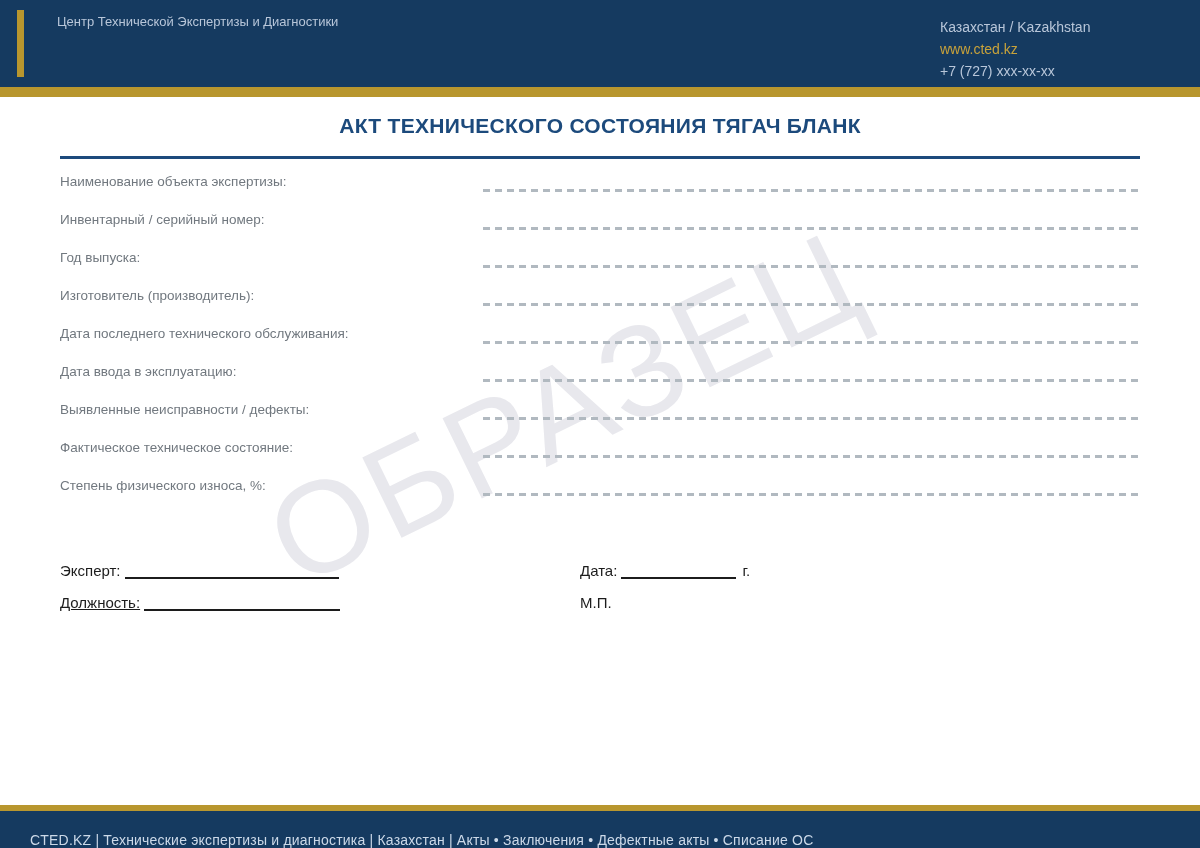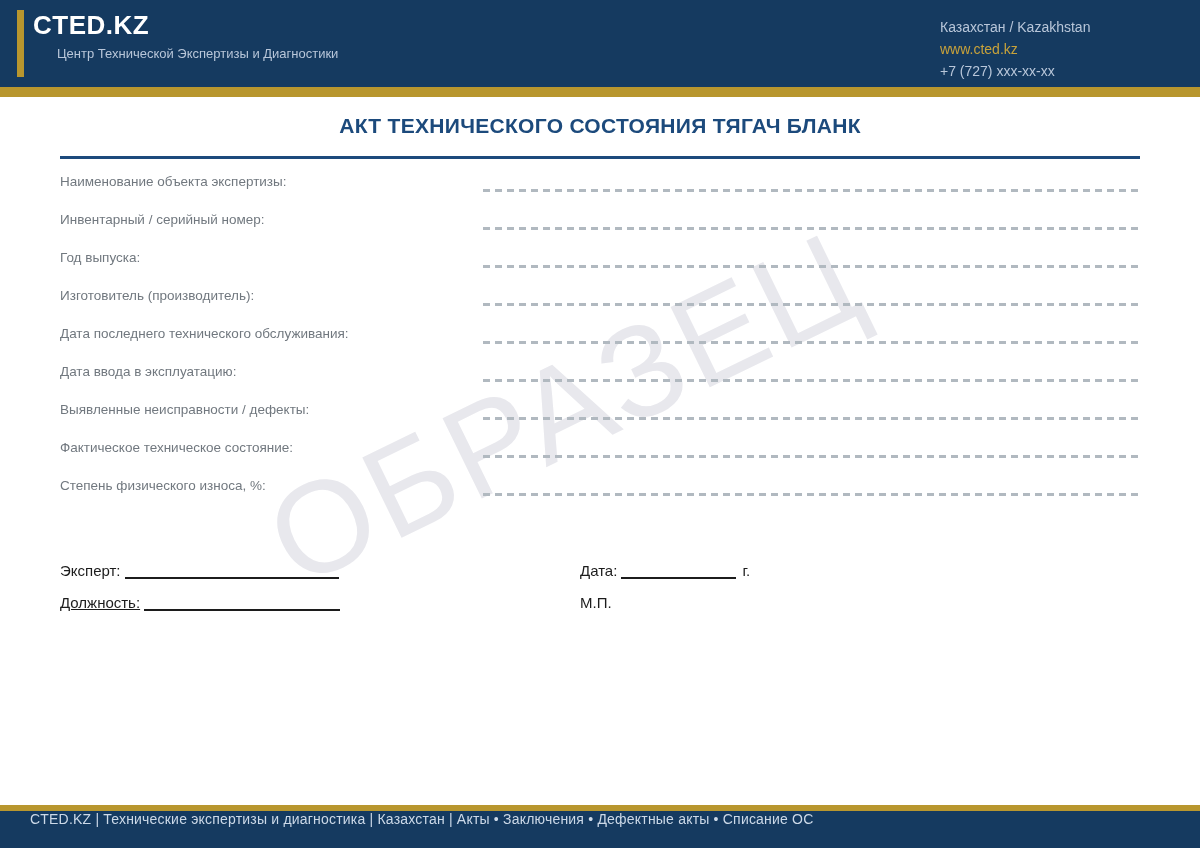--- a/index.html
+++ b/index.html
@@ -100,36 +100,35 @@
   
   .footer-gold {
     position: absolute; top: 805px; left: 0;
     width: 100%; height: 6px;
     background: #b8962e;
   }
   .footer {
     position: absolute; top: 811px; left: 0;
     width: 100%; height: 37px;
     background: #153a60;
-    display: flex; align-items: flex-start;
+    display: flex; align-items: flex-end;
   }
   .footer-text {
     margin-left: 30px;
     font-size: 14px; color: #ccd9e8; letter-spacing: 0.2px;
   }
 </style>
 </head>
 <body>
 
 <div class="page">
 
   <header class="header">
     <div class="gold-accent-bar"></div>
     <div class="logo-block">
-      <div class="logo">CTED.KZ</div>
       <div class="tagline">Центр Технической Экспертизы и Диагностики</div>
     </div>
     <div class="contact-block">
       <div class="contact-country">Казахстан / Kazakhstan</div>
       <div class="contact-website">www.cted.kz</div>
       <div class="contact-phone">+7 (727) xxx-xx-xx</div>
     </div>
   </header>
   <div class="header-gold-bar"></div>
 

